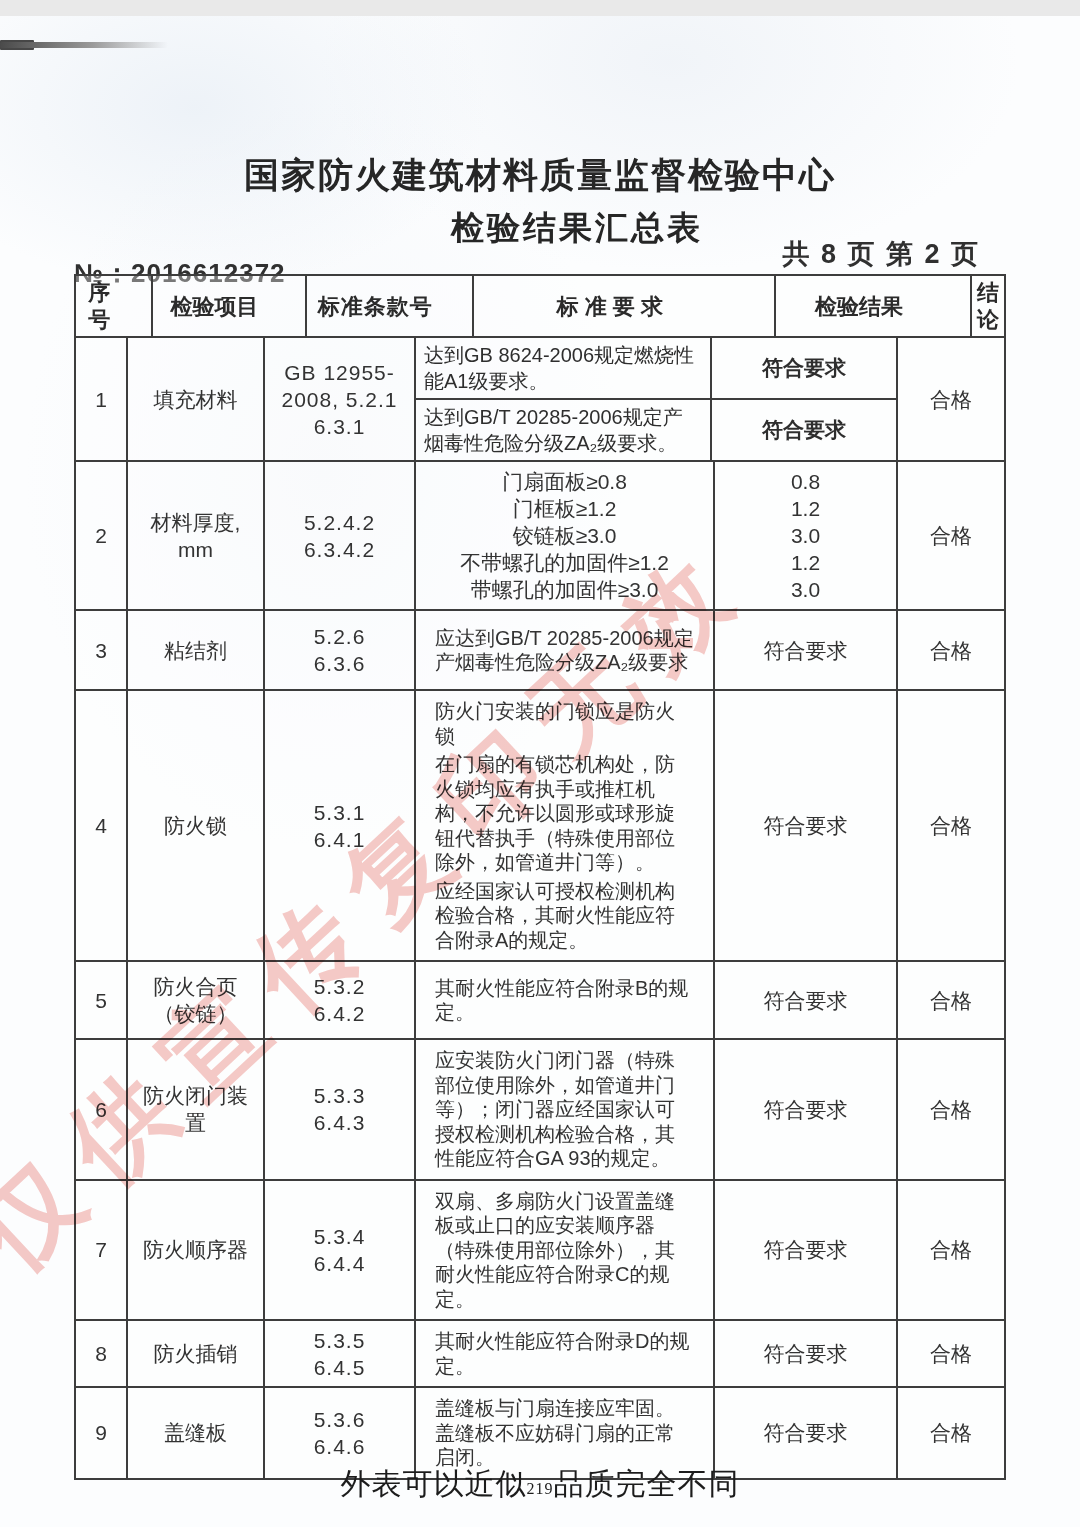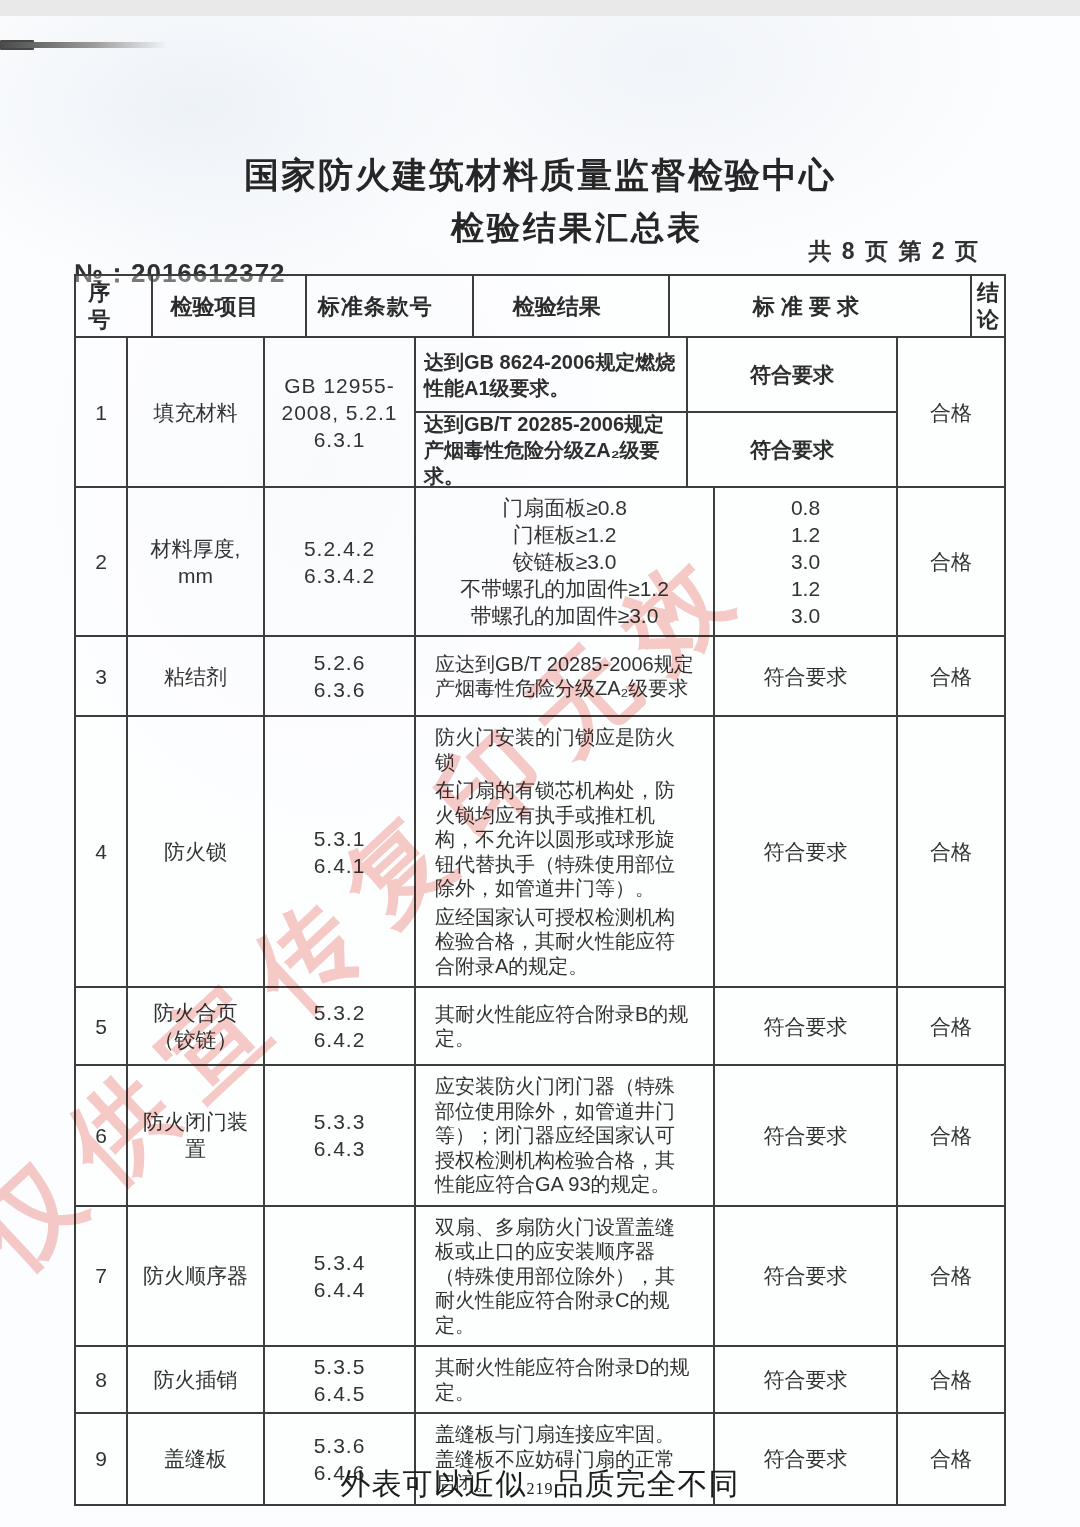--- a/index.html
+++ b/index.html
@@ -19,21 +19,21 @@
   
   .artifact{position:absolute;top:26px;left:0;width:168px;height:6px;
     background:linear-gradient(to right,#4a4a4a 0%, #6a6a6a 22%, #9a9a9a 55%, rgba(150,150,150,0) 100%);
     border-radius:2px;}
   .artifact2{position:absolute;top:24px;left:0;width:34px;height:10px;background:#474747;border-radius:1px;}
 
   .title1{position:absolute;top:136px;left:0;width:100%;text-align:center;
     font-size:35px;font-weight:700;letter-spacing:2px;color:#262626;}
   .title2{position:absolute;top:190px;left:0;width:100%;text-align:center;
     font-size:33px;font-weight:700;letter-spacing:3px;color:#262626;padding-left:37px;}
-  .pageinfo{position:absolute;top:220px;right:100px;font-size:23px;font-weight:600;letter-spacing:2px;color:#303030;}
+  .pageinfo{position:absolute;top:220px;right:100px;font-size:27px;font-weight:600;letter-spacing:2px;color:#303030;}
   .reportno{position:absolute;top:240px;left:74px;font-size:26px;font-weight:600;color:#303030;letter-spacing:1px;}
 
   
   .tbl{position:absolute;left:74px;top:258px;width:932px;
     border:2px solid #3d3d3d;box-sizing:border-box;background:rgba(255,255,255,0.35);}
   .trow{display:flex;border-top:2px solid #3d3d3d;}
   .trow:first-child{border-top:none;gap:28px;}
   .cell{box-sizing:border-box;border-left:2px solid #3d3d3d;
     display:flex;align-items:center;justify-content:center;
     text-align:center;font-size:21px;font-weight:400;color:#333;
@@ -46,22 +46,22 @@
   .c-res{width:183px;}
   .c-con{flex:1;}
   .req-par{justify-content:center;flex-direction:column;align-items:flex-start;
     text-align:left;padding:6px 19px;line-height:24.5px;font-size:20px;}
   .req-par .p{margin:2px 0;}
   .hdr .cell{font-size:22px;font-weight:700;color:#2b2b2b;min-height:44px;}
   
   .reqres{width:482px;box-sizing:border-box;border-left:2px solid #3d3d3d;display:flex;flex-direction:column;}
   .subrow{display:flex;flex:1;border-top:2px solid #3d3d3d;min-height:57px;}
   .subrow:first-child{border-top:none;}
-  .subrow .sreq{width:270px;box-sizing:border-box;display:flex;align-items:center;
-    text-align:left;padding:4px 8px;font-size:20px;font-weight:700;line-height:26px;}
+  .subrow .sreq{width:294px;box-sizing:border-box;display:flex;align-items:center;
+    text-align:left;padding:4px 8px;font-size:20px;font-weight:400;line-height:26px;}
   .subrow .sres{flex:1;box-sizing:border-box;border-left:2px solid #3d3d3d;
     display:flex;align-items:center;justify-content:center;font-size:21px;font-weight:600;}
   
   .lines{flex-direction:column;justify-content:flex-start;padding:6px 4px;}
   .lines .ln{line-height:27px;}
 
   .minh-r2{min-height:140px;}
   .minh-r3{min-height:78px;}
   .minh-r4{min-height:222px;}
   .minh-r5{min-height:76px;}
@@ -93,22 +93,22 @@
   <div class="reportno">
     <span>№：</span><span>2016612372</span>
   </div>
 
   <div class="tbl">
 
     <div class="trow hdr">
       <div class="cell c-no">序号</div>
       <div class="cell c-item">检验项目</div>
       <div class="cell c-clause">标准条款号</div>
+      <div class="cell c-req">标 准 要 求</div>
       <div class="cell c-res">检验结果</div>
-      <div class="cell c-req">标 准 要 求</div>
       <div class="cell c-con">结 论</div>
     </div>
 
     <div class="trow">
       <div class="cell c-no">1</div>
       <div class="cell c-item">填充材料</div>
       <div class="cell c-clause">
         <div>GB 12955-</div>
         <div>2008, 5.2.1</div>
         <div>6.3.1</div>

